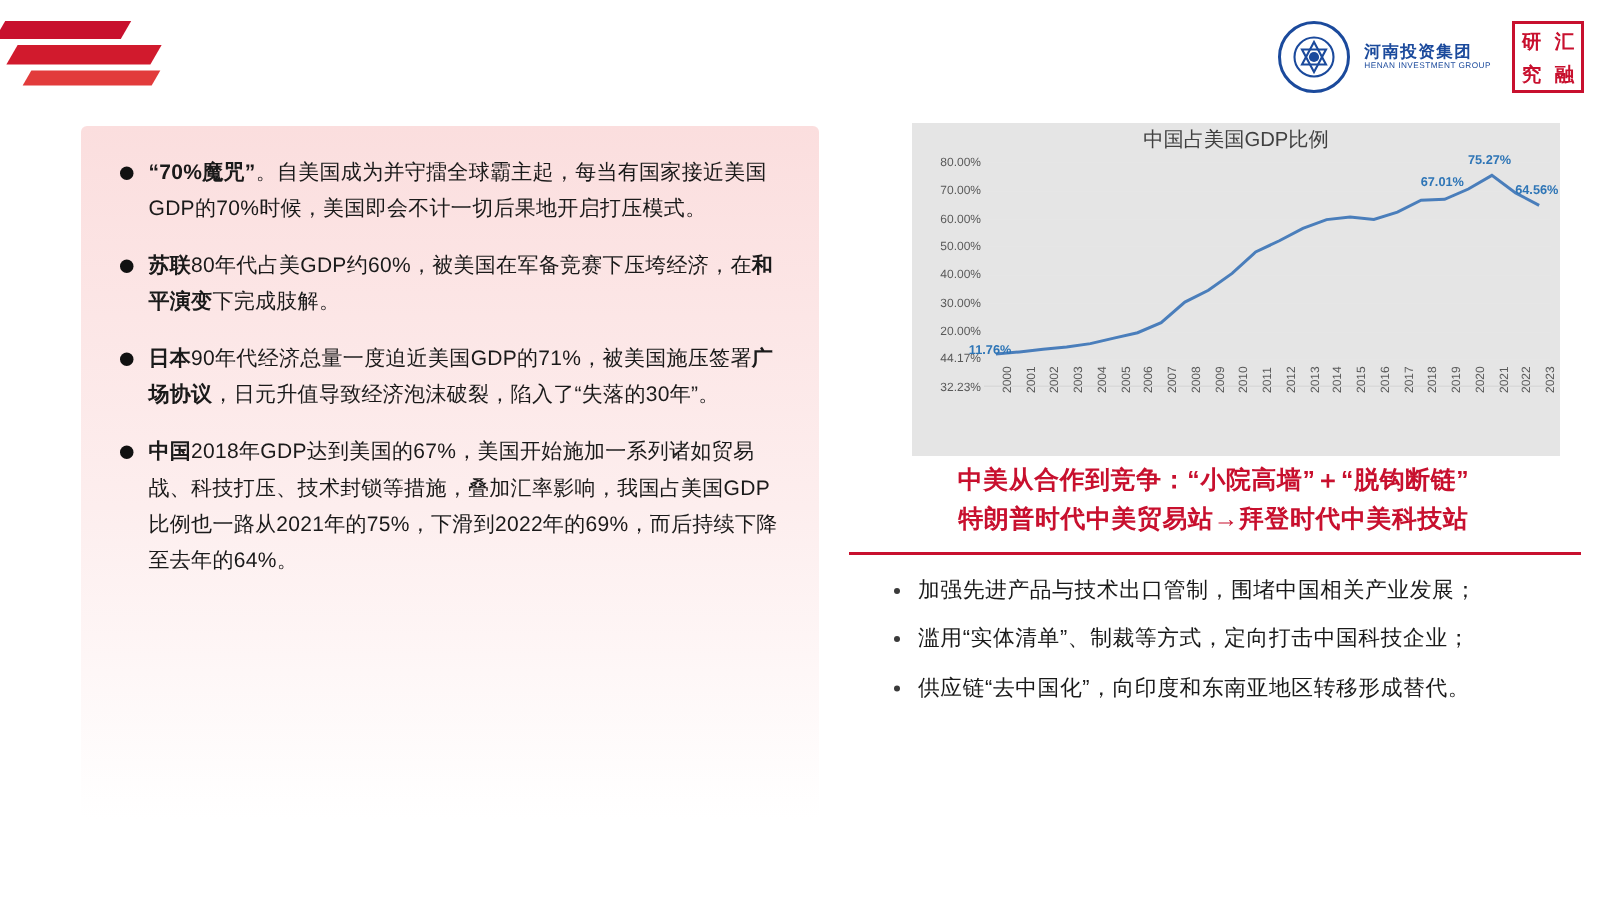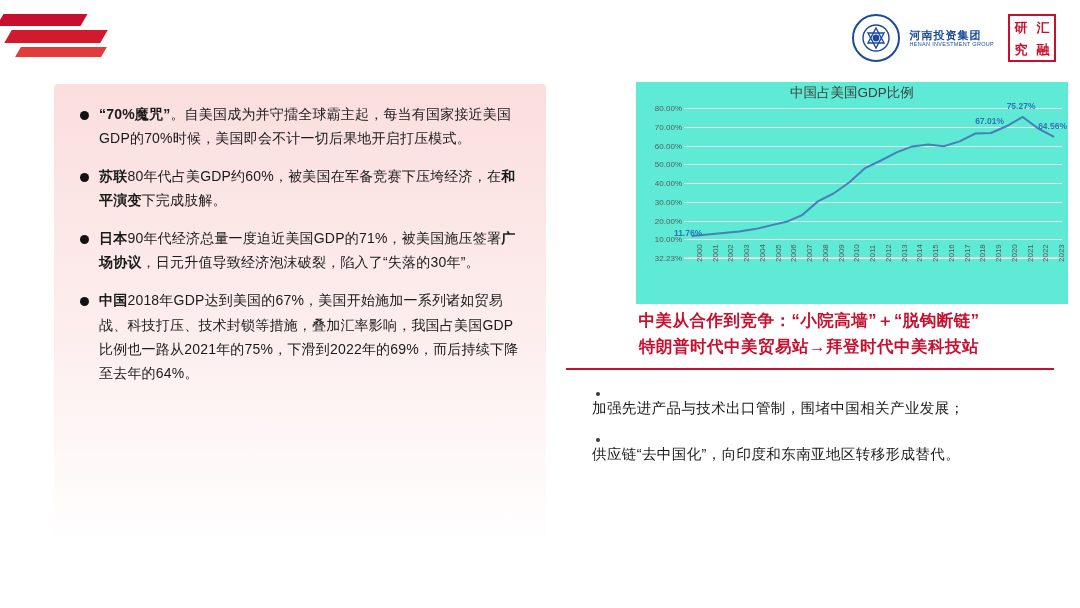--- a/index.html
+++ b/index.html
@@ -34,39 +34,39 @@
     border-radius:4px;
     padding:18px 24px 10px 20px;
     box-sizing:border-box;
   }
   .bullet-row{display:flex;margin-bottom:14px;}
   .dot{width:9px;height:9px;border-radius:50%;background:#111;margin:9px 10px 0 6px;flex:none;}
   .btext{font-size:14px;line-height:1.72;color:#1a1a1a;letter-spacing:.2px;}
   .btext b{font-weight:bold;}
 
   
-  .chart-box{position:absolute;left:636px;top:82px;width:432px;height:222px;background:#5eead4;}
+  .chart-box{position:absolute;left:608px;top:82px;width:432px;height:222px;background:#e5e5e5;}
   .chart-title{text-align:center;font-size:13.5px;color:#404040;margin-top:2px;}
   .chart-plot{position:relative;width:432px;height:176px;}
   .ylabels{position:absolute;left:0;top:6px;width:46px;height:150px;}
   .ylabels div{position:absolute;right:0;font-size:8px;color:#595959;transform:translateY(-50%);}
   .gridarea{position:absolute;left:48px;top:6px;right:6px;height:150px;}
   .gridline{position:absolute;left:0;right:0;height:1px;background:#e6e6e6;}
   .axis-x{position:absolute;left:0;right:0;bottom:0;height:1px;background:#d9d9d9;}
   .xlabels{position:absolute;left:48px;right:6px;top:160px;height:44px;}
   .xlabels span{position:absolute;font-size:8px;color:#595959;transform:rotate(-90deg);transform-origin:left top;white-space:nowrap;}
   .dlabel{position:absolute;font-size:8.5px;color:#2e75b6;font-weight:bold;white-space:nowrap;}
 
   
   .red-head{position:absolute;left:560px;top:308px;width:498px;text-align:center;color:#c8102e;font-weight:bold;font-size:16.5px;line-height:1.55;letter-spacing:.5px;}
   .red-underline{position:absolute;left:566px;top:368px;width:488px;height:2px;background:#c8102e;}
 
   
   .right-list{position:absolute;left:592px;top:382px;width:456px;}
-  .rrow{display:flex;margin-bottom:7px;flex-direction:column;}
+  .rrow{display:flex;margin-bottom:7px;}
   .rdot{width:4px;height:4px;background:#3a3a3a;border-radius:50%;margin:10px 12px 0 4px;flex:none;}
   .rtext{font-size:14.5px;line-height:1.75;color:#1a1a1a;letter-spacing:.4px;}
 </style>
 </head>
 <body>
 
 <div class="corner-deco">
   <div class="bar b1"></div>
     <div class="bar b2"></div>
     <div class="bar b3"></div>
@@ -110,21 +110,21 @@
     <div class="dot"></div>
     <div class="btext"><b>中国</b>2018年GDP达到美国的67%，美国开始施加一系列诸如贸易战、科技打压、技术封锁等措施，叠加汇率影响，我国占美国GDP比例也一路从2021年的75%，下滑到2022年的69%，而后持续下降至去年的64%。</div>
   </div>
 </div>
 
 <div class="chart-box">
   <div class="chart-title">中国占美国GDP比例</div>
   <div class="chart-plot">
     <div class="ylabels" id="ylabels">
         <div style="top: 150px;">32.23%</div>
-        <div style="top: 131.25px;">10.00%</div>
+        <div style="top: 131.25px;">44.17%</div>
         <div style="top: 112.5px; text-align: center;">20.00%</div>
         <div style="top: 93.75px;">30.00%</div>
         <div style="top: 75px;">40.00%</div>
         <div style="top: 56.25px; margin-left: 20px;">50.00%</div>
         <div style="top: 37.5px;">60.00%</div>
         <div style="top: 18.75px;">70.00%</div>
         <div style="top: 0px; margin-left: 37px;">80.00%</div>
       </div>
     <div class="gridarea" id="gridarea">
         <div class="gridline" style="top: 0px;"></div>
@@ -180,15 +180,19 @@
 </div>
 <div class="red-underline"></div>
 
 <div class="right-list">
   <div class="rrow">
     <div class="rdot"></div>
     <div class="rtext">加强先进产品与技术出口管制，围堵中国相关产业发展；</div>
   </div>
   <div class="rrow">
     <div class="rdot"></div>
+    <div class="rtext">滥用“实体清单”、制裁等方式，定向打击中国科技企业；</div>
+  </div>
+  <div class="rrow">
+    <div class="rdot"></div>
     <div class="rtext">供应链“去中国化”，向印度和东南亚地区转移形成替代。</div>
   </div>
 </div>
 
 </body></html>

